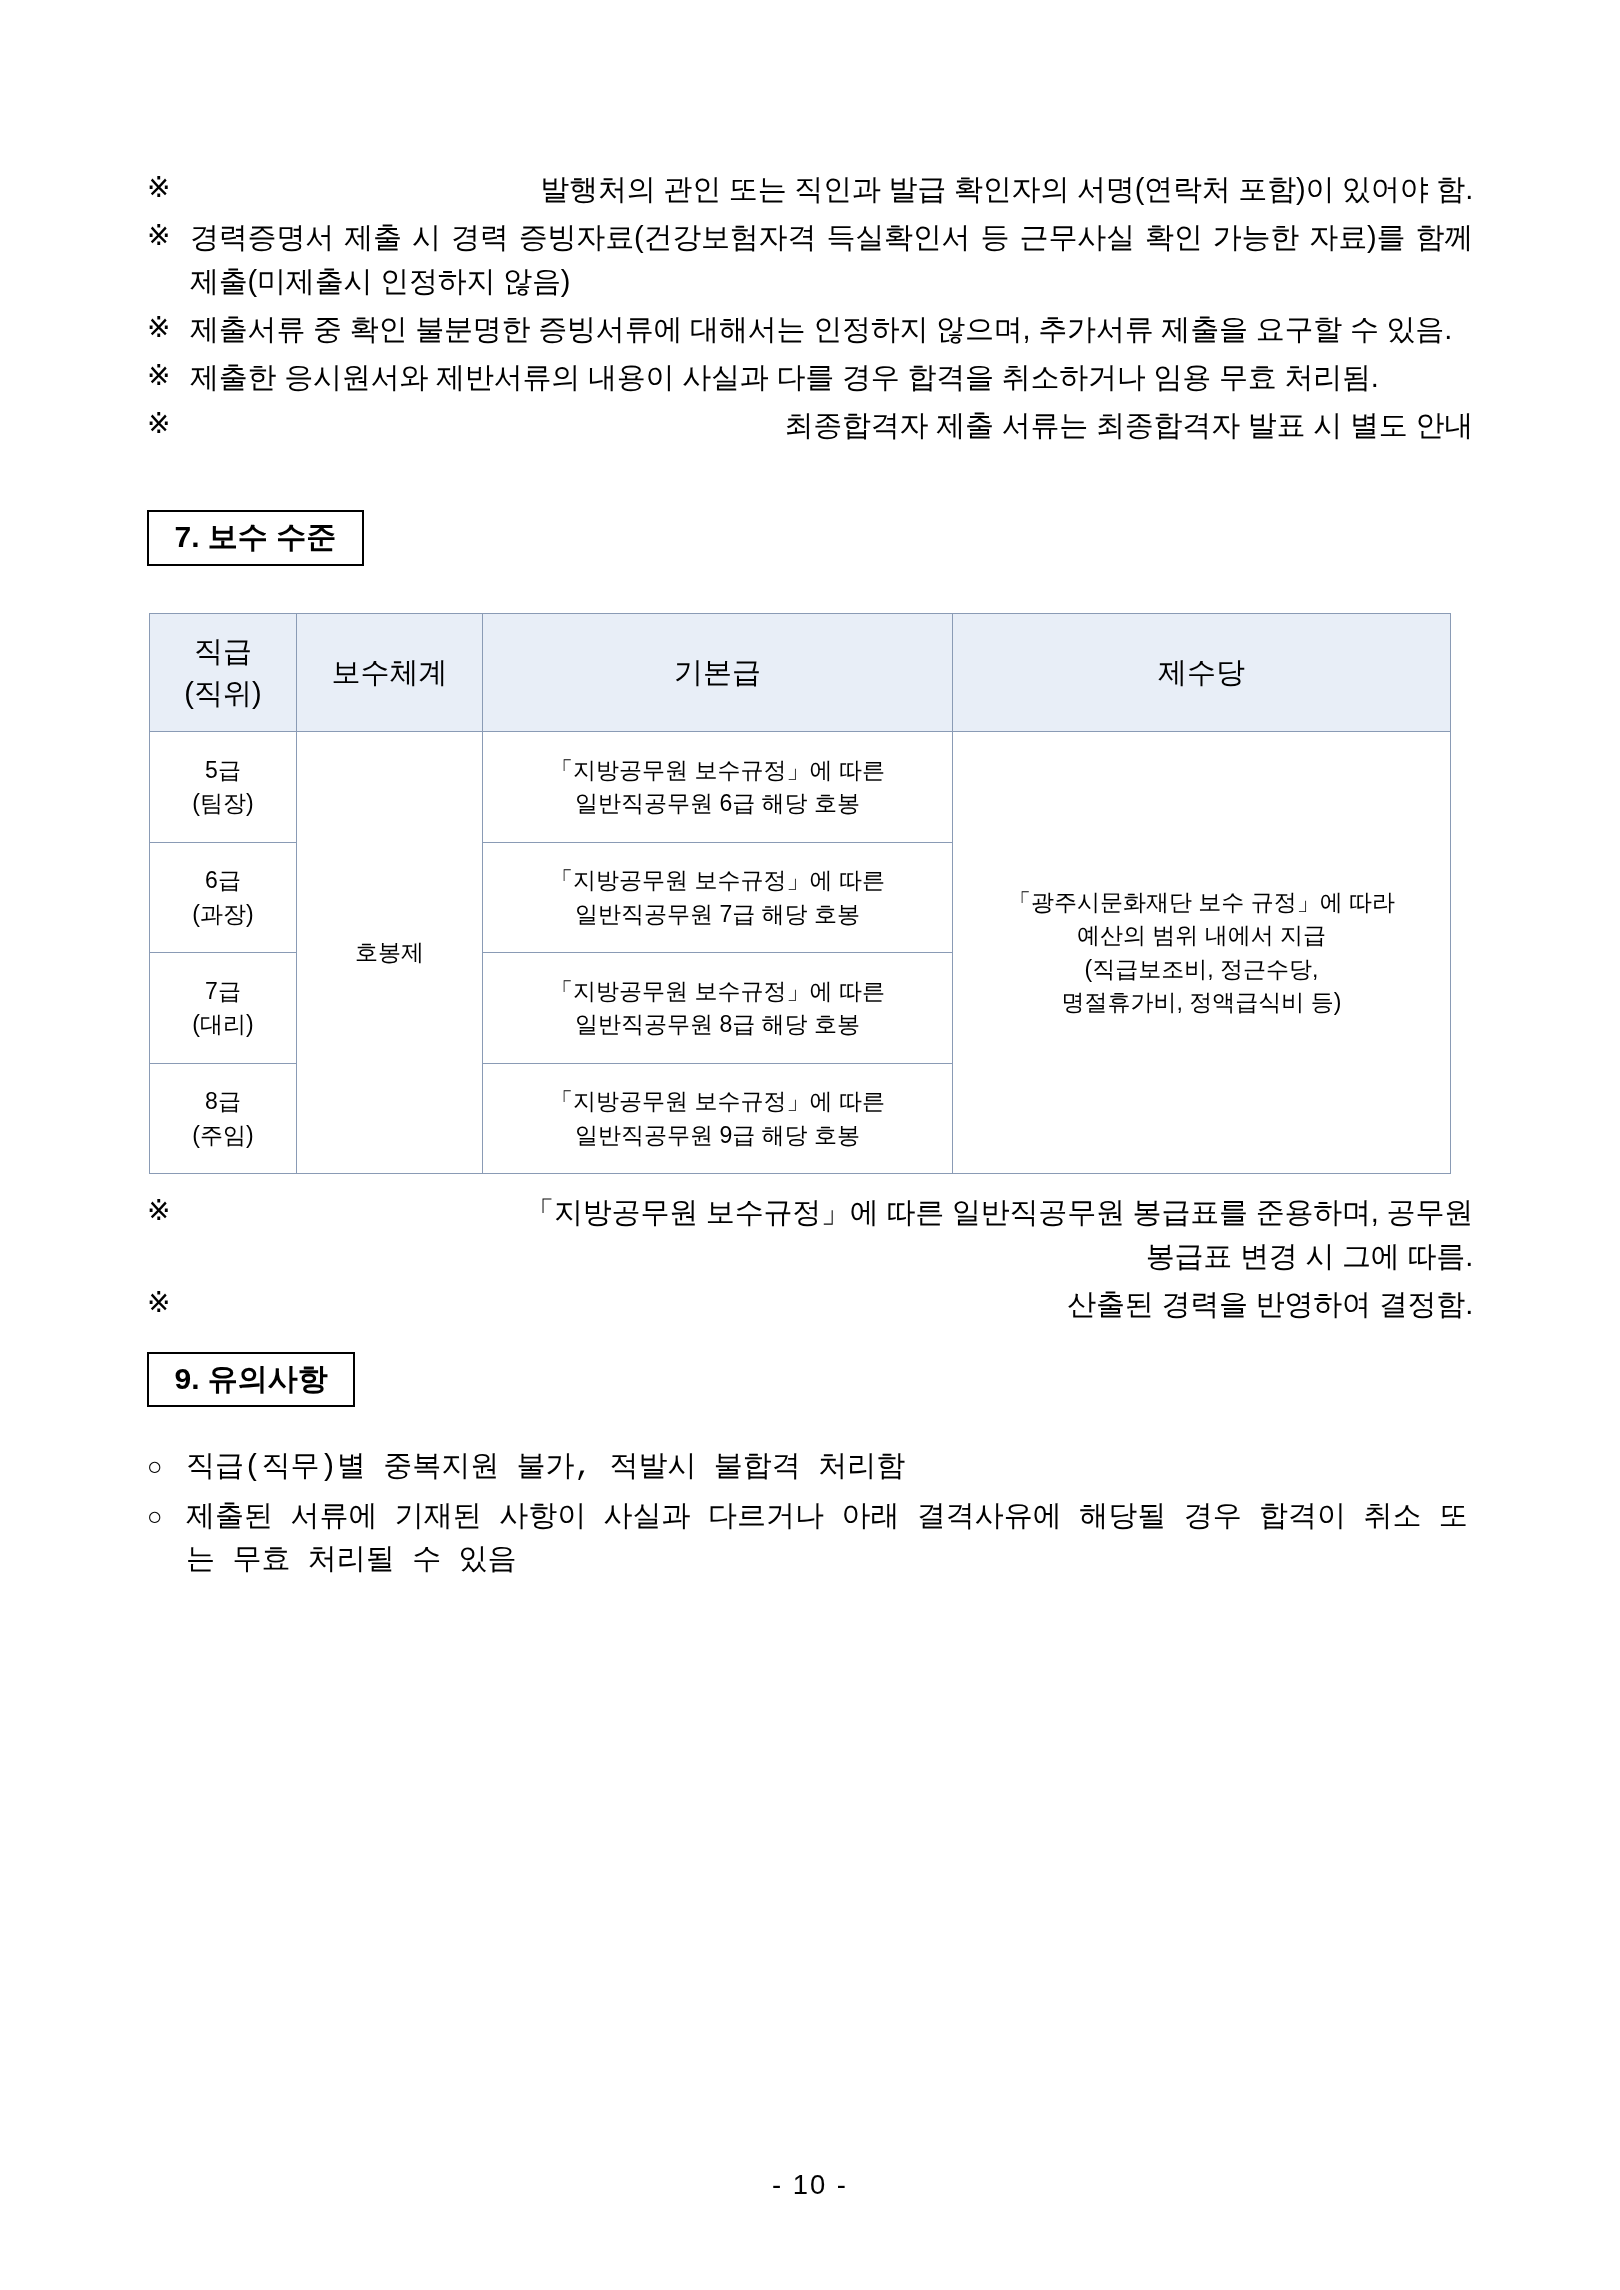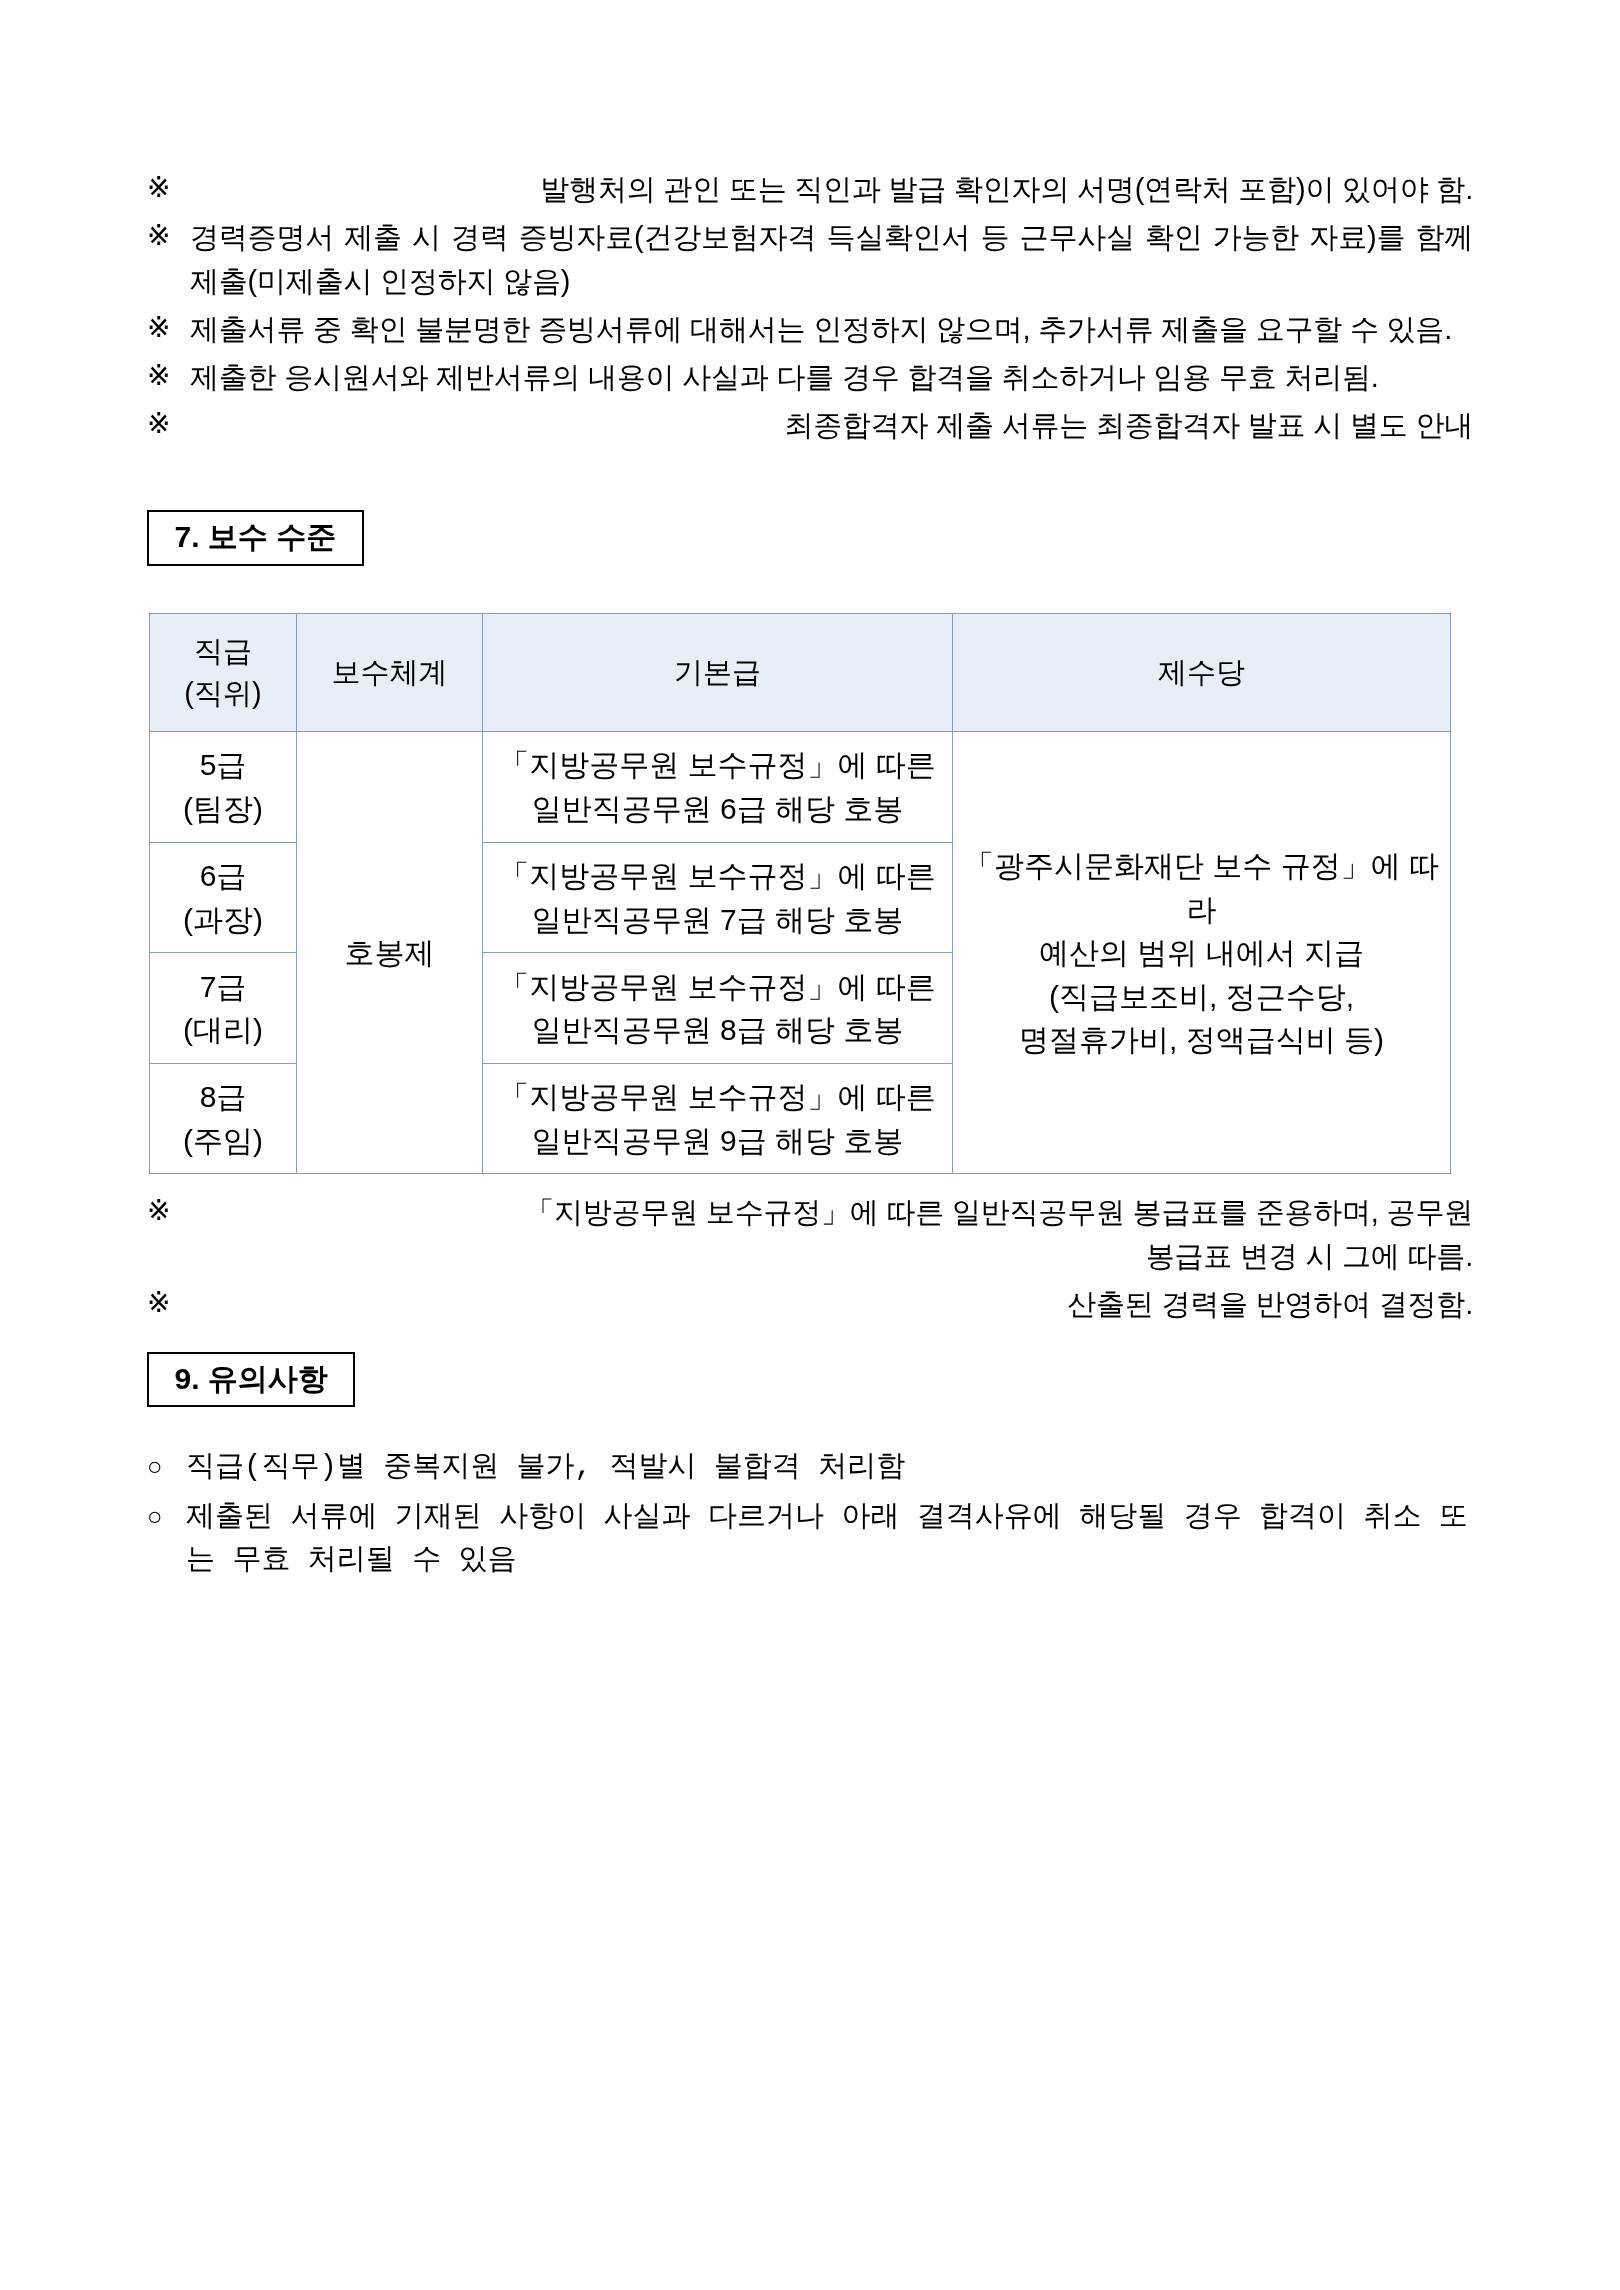--- a/index.html
+++ b/index.html
@@ -68,21 +68,21 @@
   table.pay {
     border-collapse: collapse;
     width: 1302px;
     margin-left: 2px;
     table-layout: fixed;
   }
   table.pay th, table.pay td {
     border: 1px solid #8a9bb5;
     text-align: center;
     vertical-align: middle;
-    font-size: 30px;
+    font-size: 23px;
     line-height: 1.45;
     padding: 9.8px 5.9px;
   }
   table.pay thead th {
     background: #e8eef7;
     font-size: 29px;
     font-weight: normal;
     height: 98px;
   }
   .col-grade { width: 147px; }
@@ -268,15 +268,16 @@
       <span class="circ-mark">○</span>
       <span class="circ-text">직급(직무)별 중복지원 불가, 적발시 불합격 처리함</span>
     </li>
     <li class="circ-item">
       <span class="circ-mark">○</span>
       <span class="circ-text">제출된 서류에 기재된 사항이 사실과 다르거나 아래 결격사유에 해당될 경우 합격이 취소 또는 무효 처리될 수 있음</span>
     </li>
   </ul>
 
   
+  <div class="footer">- 10 -</div>
 
 </div>
 
 
 </body></html>

